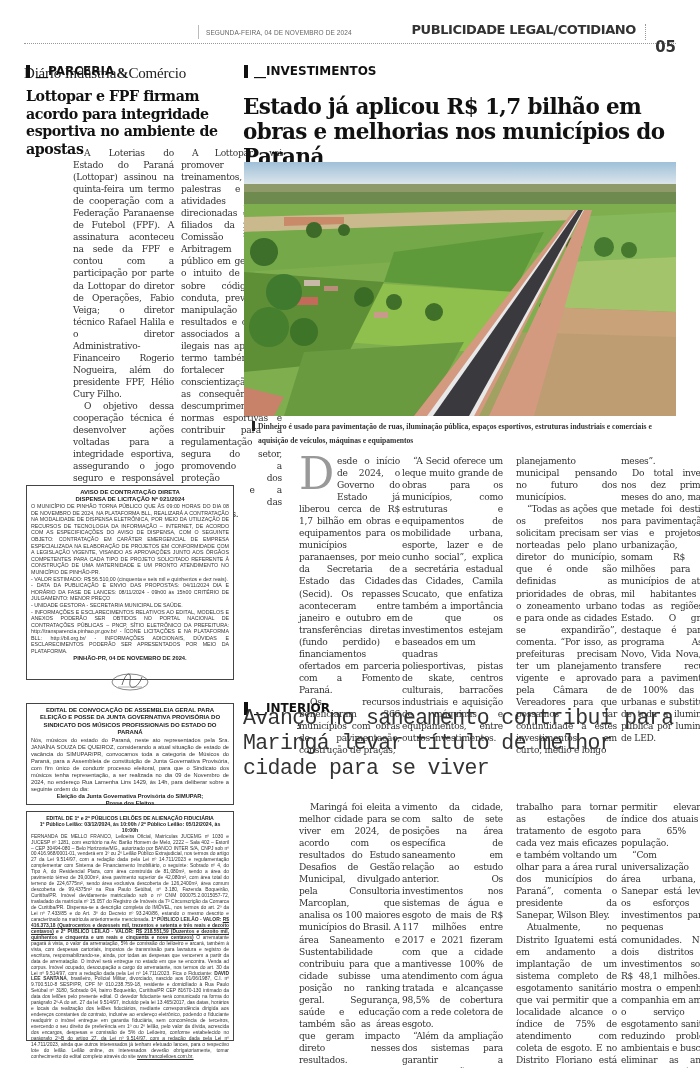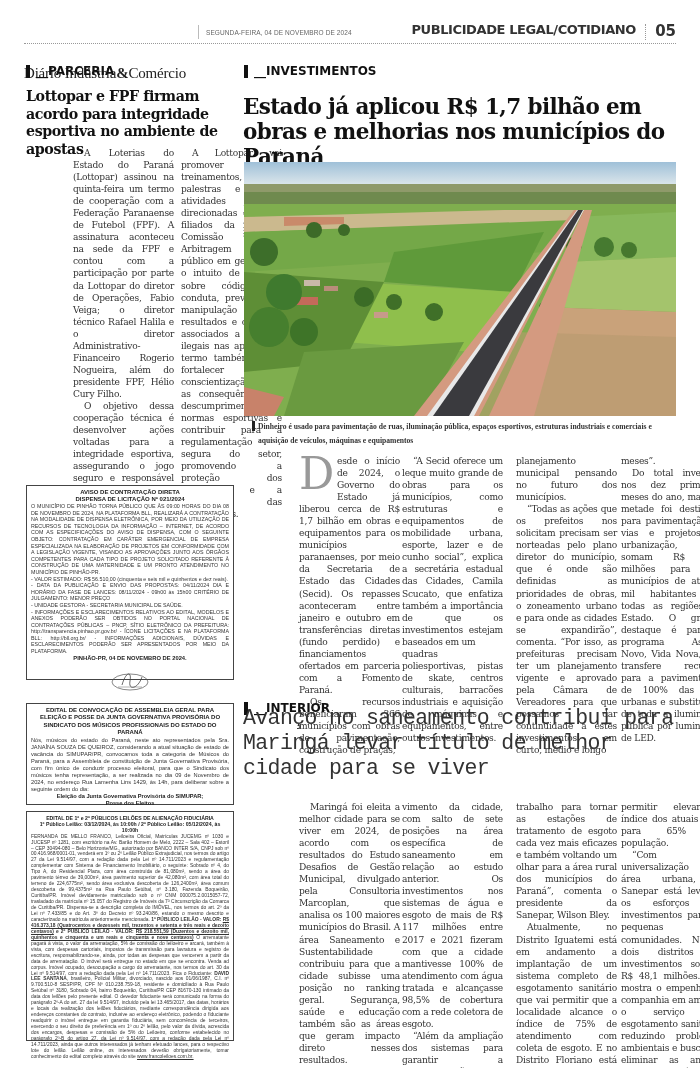--- a/index.html
+++ b/index.html
@@ -7,21 +7,21 @@
   body { position: relative; font-family: "DejaVu Serif", serif; color: #222; }
 
   
   .masthead { position: absolute; left: 24px; top: 22px; width: 652px; height: 22px; border-bottom: 1px dotted #999; }
   .mast-title { position: absolute; left: 0; top: 2px; font-family: "Liberation Serif", serif; font-size: 15px; color: #222; letter-spacing: -0.2px; margin-top: 41px; }
   .mast-title b { font-weight: bold; }
   .mast-sep { position: absolute; left: 174px; top: 3px; width: 1px; height: 14px; background: #bbb; }
   .mast-date { position: absolute; left: 182px; top: 7px; font-family: "Liberation Sans", sans-serif; font-size: 6.5px; color: #666; letter-spacing: 0.1px; }
   .mast-section { position: absolute; right: 40px; top: 0px; font-family: "DejaVu Sans", sans-serif; font-weight: bold; font-size: 13px; color: #333; letter-spacing: -0.4px; }
   .mast-sep2 { position: absolute; right: 30px; top: 2px; width: 1px; height: 16px; border-left: 1px dotted #999; }
-  .mast-page { position: absolute; right: 0; top: 0px; font-family: "DejaVu Sans", sans-serif; font-weight: bold; font-size: 15px; color: #333; }
+  .mast-page { position: absolute; right: 0; top: 16px; font-family: "DejaVu Sans", sans-serif; font-weight: bold; font-size: 15px; color: #333; }
 
   
   .kicker { position: absolute; display: flex; align-items: center; font-family: "DejaVu Sans", sans-serif; font-weight: bold; font-size: 12px; color: #111; }
   .kicker .bar { width: 4px; height: 13px; background: #111; margin-right: 6px; }
 
   .headline-l { position: absolute; left: 26px; top: 88px; width: 208px; font-family: "DejaVu Serif", serif; font-weight: bold; font-size: 14.2px; line-height: 17.5px; color: #111; letter-spacing: -0.4px; }
 
   .col { position: absolute; font-family: "DejaVu Serif", serif; font-size: 9.1px; line-height: 12.05px; color: #333; text-align: justify; hyphens: manual; letter-spacing: -0.25px; margin-left: 47px; }
   .col p { text-indent: 11px; }
 

